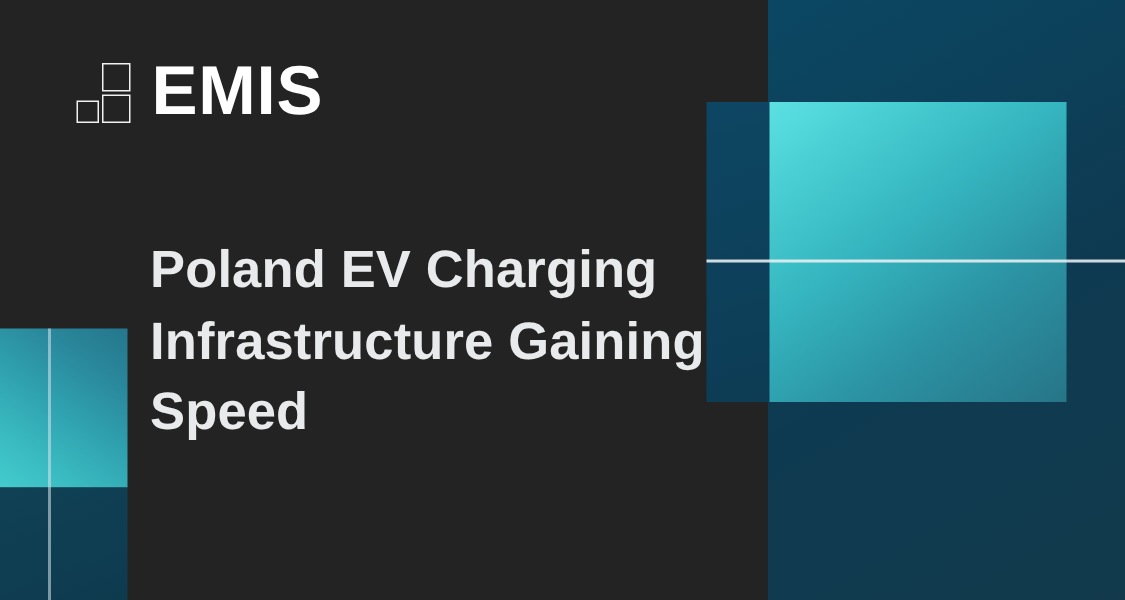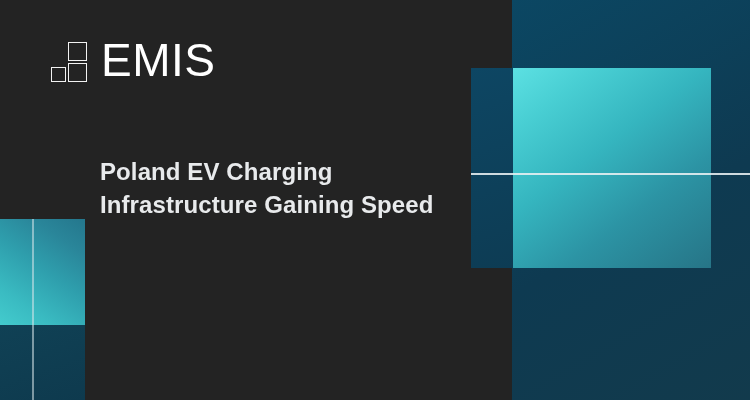--- a/index.html
+++ b/index.html
@@ -142,35 +142,35 @@
   .logo-mark .sq-a { left: 18px; top: 2px;  width: 19px; height: 19px; }
   
   .logo-mark .sq-b { left: 18px; top: 23px; width: 19px; height: 19px; }
   
   .logo-mark .sq-c { left: 1px;  top: 27px; width: 15px; height: 15px; }
 
   .logo-word {
     color: #ffffff;
     font-size: 46px;
     line-height: 1;
-    font-weight: 400;
+    font-weight: 700;
     letter-spacing: 0.5px;
     white-space: nowrap;
   }
 
   
 
   .headline {
     position: absolute;
     left: 100px;
     top: 156px;
     width: 372px;
     margin: 0;
     color: #e8eaec;
-    font-size: 24px;
+    font-size: 35px;
     line-height: 1.36;
     font-weight: 700;
     letter-spacing: 0.1px;
   }
 </style>
 </head>
 <body>
 
 <div class="banner">
 

